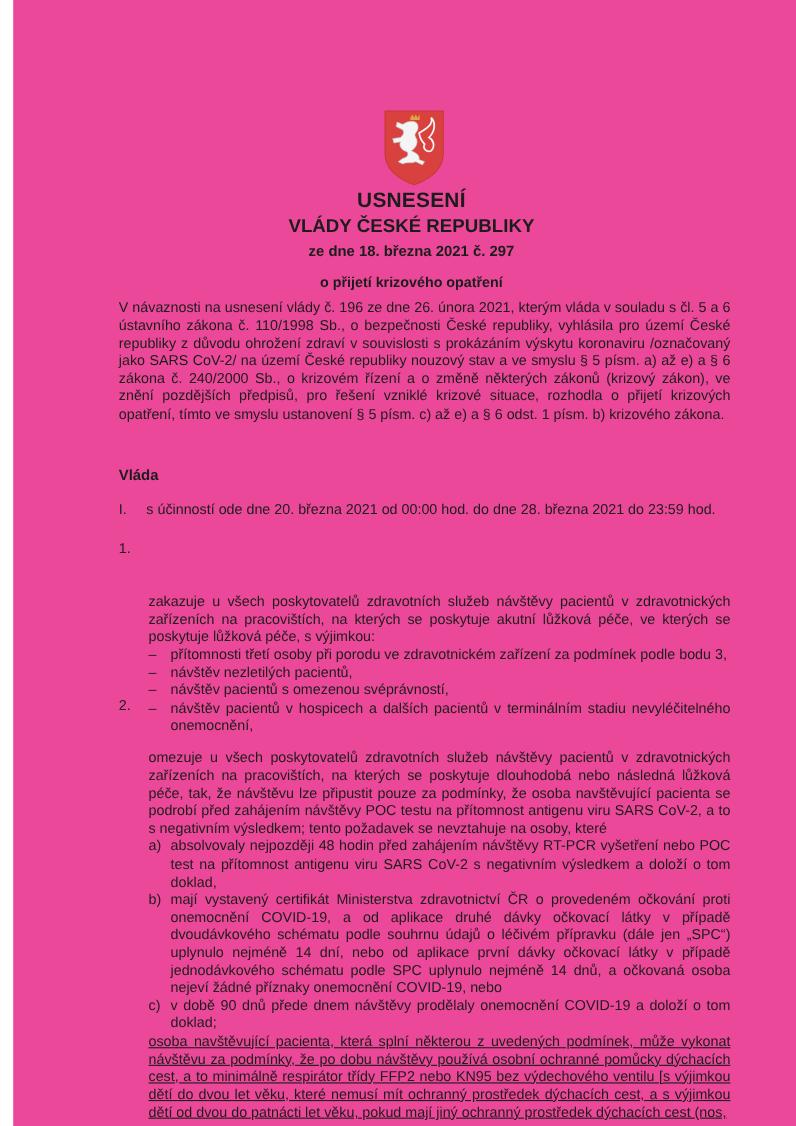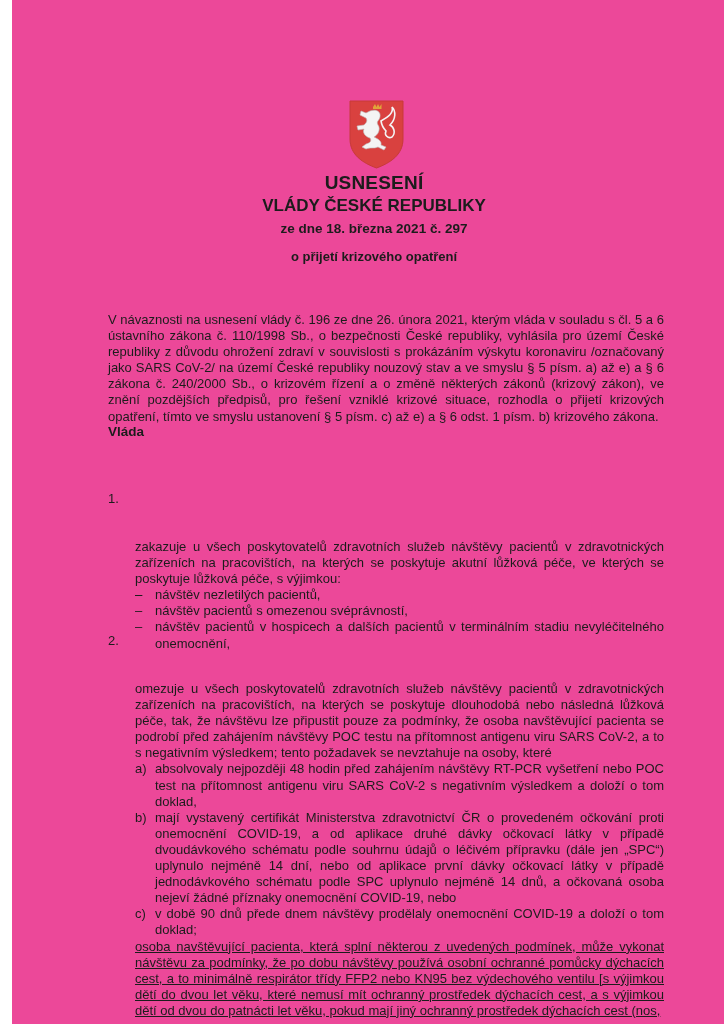--- a/index.html
+++ b/index.html
@@ -4,21 +4,21 @@
 <style>
   html, body { margin:0; padding:0; background:#ffffff; }
   body { width:724px; height:1024px; overflow:hidden; position:relative;
          font-family:"Liberation Sans", sans-serif; color:#1c1c1c; }
   .page { position:absolute; left:12px; top:0; width:724px; height:1024px; background:#ec4899; }
   .coat { position:absolute; left:336px; top:99px; width:57px; height:70px; }
   .h1 { position:absolute; left:0; width:724px; text-align:center; top:172px; font-weight:bold; font-size:19px; letter-spacing:0.2px; }
   .h2 { position:absolute; left:0; width:724px; text-align:center; top:196px; font-weight:bold; font-size:17px; }
   .h3 { position:absolute; left:0; width:724px; text-align:center; top:221px; font-size:13.5px;font-weight:bold; }
   .h4 { position:absolute; left:0; width:724px; text-align:center; top:249px; font-size:13px; font-weight:bold; }
-  .para { position:absolute; left:96px; width:556px; top:272px; font-size:13px; line-height:16.1px; text-align:justify;margin-top:40px; }
+  .para { position:absolute; left:96px; width:556px; top:272px; font-size:13px; line-height:16.1px; text-align:justify; }
   .sec { position:absolute; left:96px; top:424px; font-weight:bold; font-size:13.5px; }
   .roman { position:absolute; left:96px; top:455px; font-size:13px; width:580px; }
   .roman .num { display:inline-block; width:25px; }
   .item { position:absolute; left:96px; width:556px; font-size:13px; line-height:16.1px; }
   .item .n { position:absolute; left:0; top:0; }
   .item .body { margin-left:27px; text-align:justify;margin-top:48px; }
   .sub { position:relative; padding-left:20px; text-align:justify; }
   .sub .m { position:absolute; left:0; top:0; }
   .tail { text-align:justify;text-decoration:underline; }
 </style>
@@ -36,26 +36,29 @@
 
   <div class="h1">USNESENÍ</div>
   <div class="h2">VLÁDY ČESKÉ REPUBLIKY</div>
   <div class="h3">ze dne 18. března 2021 č. 297</div>
   <div class="h4">o přijetí krizového opatření</div>
 
   <div class="para">V návaznosti na usnesení vlády č. 196 ze dne 26. února 2021, kterým vláda v souladu s čl. 5 a 6 ústavního zákona č. 110/1998 Sb., o bezpečnosti České republiky, vyhlásila pro území České republiky z důvodu ohrožení zdraví v souvislosti s prokázáním výskytu koronaviru /označovaný jako SARS CoV-2/ na území České republiky nouzový stav a ve smyslu § 5 písm. a) až e) a § 6 zákona č. 240/2000 Sb., o krizovém řízení a o změně některých zákonů (krizový zákon), ve znění pozdějších předpisů, pro řešení vzniklé krizové situace, rozhodla o přijetí krizových opatření, tímto ve smyslu ustanovení § 5 písm. c) až e) a § 6 odst. 1 písm. b) krizového zákona.</div>
 
   <div class="sec">Vláda</div>
 
+  <div class="roman">
+    <span class="num">I.</span><span>s účinností ode dne 20. března 2021 od 00:00 hod. do dne 28. března 2021 do 23:59 hod.</span>
+  </div>
 
   <div class="item" style="top:491px;">
     <span class="n">1.</span>
     <div class="body">
       <div>zakazuje u všech poskytovatelů zdravotních služeb návštěvy pacientů v zdravotnických zařízeních na pracovištích, na kterých se poskytuje akutní lůžková péče, ve kterých se poskytuje lůžková péče, s výjimkou:</div>
-      <div class="sub"><span class="m">–</span></div>
+      <div class="sub"><span class="m">–</span><span>přítomnosti třetí osoby při porodu ve zdravotnickém zařízení za podmínek podle bodu 3,</span></div>
       <div class="sub"><span class="m">–</span><span>návštěv nezletilých pacientů,</span></div>
       <div class="sub"><span class="m">–</span><span>návštěv pacientů s omezenou svéprávností,</span></div>
       <div class="sub"><span class="m">–</span><span>návštěv pacientů v hospicech a dalších pacientů v terminálním stadiu nevyléčitelného onemocnění,</span></div>
     </div>
   </div>
 
   <div class="item" style="top:633px;">
     <span class="n">2.</span>
     <div class="body">
       <div>omezuje u všech poskytovatelů zdravotních služeb návštěvy pacientů v zdravotnických zařízeních na pracovištích, na kterých se poskytuje dlouhodobá nebo následná lůžková péče, tak, že návštěvu lze připustit pouze za podmínky, že osoba navštěvující pacienta se podrobí před zahájením návštěvy POC testu na přítomnost antigenu viru SARS CoV-2, a to s negativním výsledkem; tento požadavek se nevztahuje na osoby, které</div>

